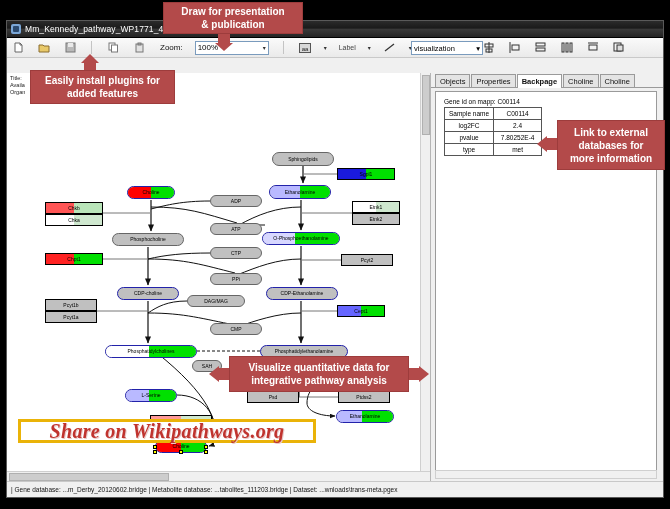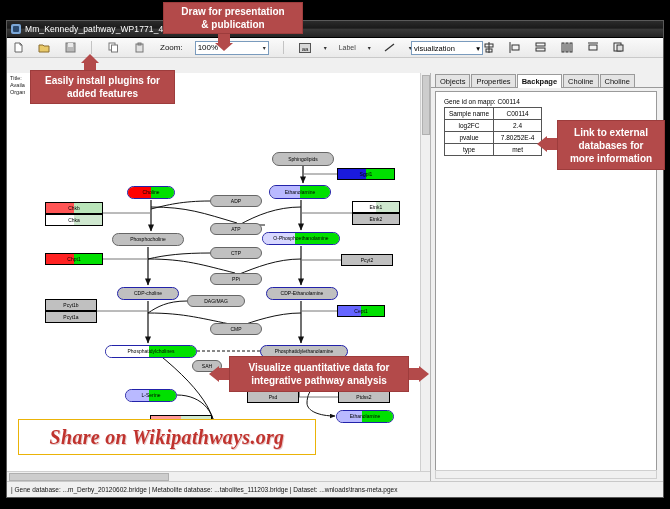--- a/index.html
+++ b/index.html
@@ -271,23 +271,23 @@
     z-index: 59;
   }
   .arrow-head {
     position:absolute;
     width:0;height:0;
     z-index: 59;
   }
   #share-box {
     position:absolute;
     left: 18px; top: 419px;
-    width: 298px; height: 36px;
+    width: 298px; height: 24px;
     background: #ffffff;
-    border: 1px solid #eab308;
+    border: 3px solid #eab308;
     display:flex; align-items:center; justify-content:center;
     z-index: 70;
   }
   #share-text {
     font-family: "Liberation Serif", serif;
     font-style: italic; font-weight: bold;
     font-size: 20px;
     color: #c0332e;
     text-shadow: 1px 1px 0 #e8c9c9;
     letter-spacing: .3px;

